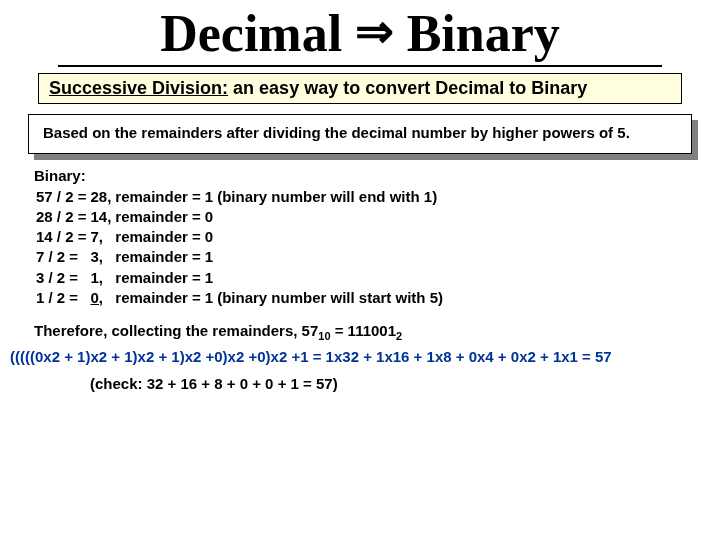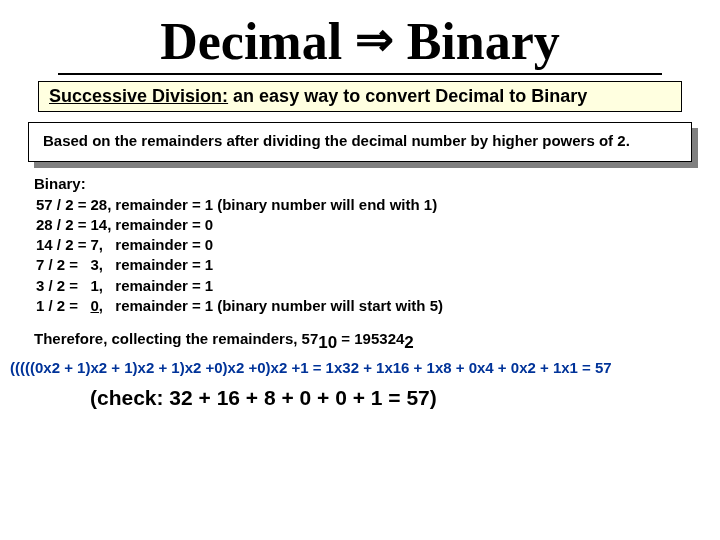--- a/index.html
+++ b/index.html
@@ -11,21 +11,21 @@
     font-family: Arial, Helvetica, sans-serif;
     color: #000;
     position: relative;
     overflow: hidden;
   }
   .title {
     text-align: center;
     font-family: "Times New Roman", serif;
     font-weight: bold;
     font-size: 52px;
-    margin-top: 12px;
+    margin-top: 4px;
     margin-bottom: 2px;
   }
   .title .arrow {
     font-family: Arial, sans-serif;
     font-size: 46px;
     vertical-align: 4px;
   }
   .underscore {
     height: 2px;
     background: #000;
@@ -75,52 +75,52 @@
     padding: 0 2px;
     white-space: nowrap;
   }
   .example .lhs { }
   .underline { text-decoration: underline; }
   .therefore {
     margin: 14px 34px 6px 34px;
     font-size: 15px;
     font-weight: bold;
   }
-  .sub { font-size: 17px; vertical-align: sub; }
+  .sub { font-size: 11px; vertical-align: sub; }
   .formula {
     margin: 6px 10px 4px 10px;
     font-size: 15px;
     color: #003399;
     font-weight: bold;
     white-space: nowrap;
   }
   .check {
     margin: 10px 34px 0 90px;
-    font-size: 21px;
+    font-size: 15px;
     font-weight: bold;
   }
 </style>
 </head>
 <body>
 
 <div class="title">
   <span>Decimal</span>
   <span class="arrow">⇒</span>
   <span>Binary</span>
 </div>
 <div class="underscore"></div>
 
 <div class="subtitle-box">
   <span class="u">Successive Division:</span><span> an easy way to convert Decimal to Binary</span>
 </div>
 
 <div class="info-box">
   <div class="info-shadow"></div>
   <div class="info-front">
-    <p>Based on the remainders after dividing the decimal number by higher powers of 2.</p>
+    <p>Based on the remainders after dividing the decimal number by higher powers of 5.</p>
   </div>
 </div>
 
 <div class="example">
   <div>Binary:</div>
   <table>
     <tbody id="example-rows">
         <tr>
           <td class="lhs">57 / 2 =</td>
           <td>28,</td>
@@ -161,18 +161,18 @@
           <td><span class="underline">0,</span></td>
           <td> remainder</td>
           <td>= 1</td>
           <td>(binary number will start with 5)</td>
         </tr>
       </tbody>
   </table>
 </div>
 
 <div class="therefore">
-  <span>Therefore, collecting the remainders, 57</span><span class="sub">10</span><span> = 195324</span><span class="sub">2</span>
+  <span>Therefore, collecting the remainders, 57</span><span class="sub">10</span><span> = 111001</span><span class="sub">2</span>
 </div>
 
 <div class="formula">(((((0x2 + 1)x2 + 1)x2 + 1)x2 +0)x2 +0)x2 +1 = 1x32 + 1x16 + 1x8 + 0x4 + 0x2 + 1x1 = 57</div>
 
 <div class="check">(check: 32 + 16 + 8 + 0 + 0 + 1 = 57)</div>
 
 </body></html>

